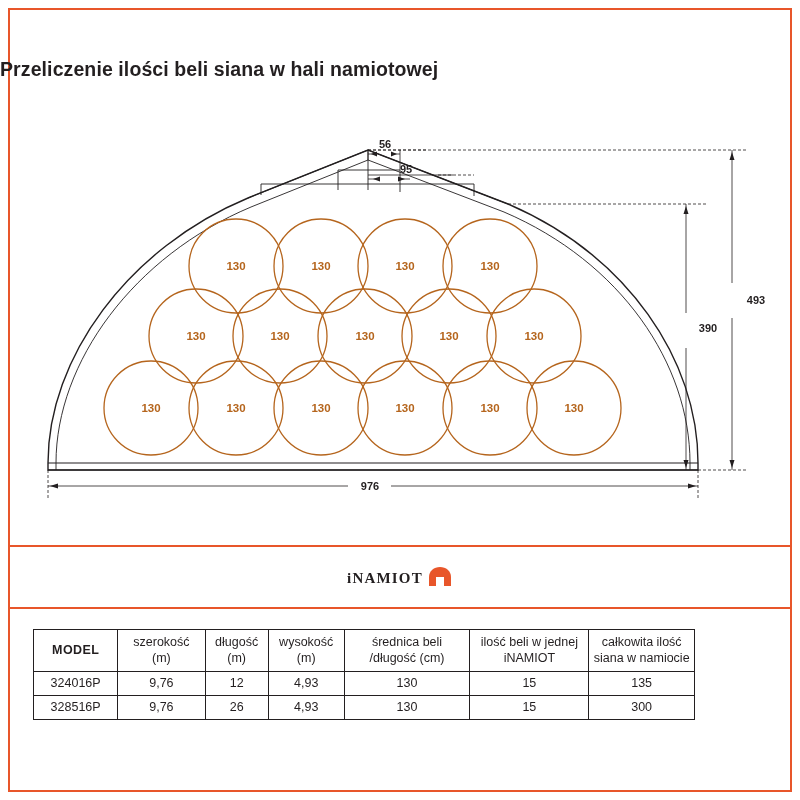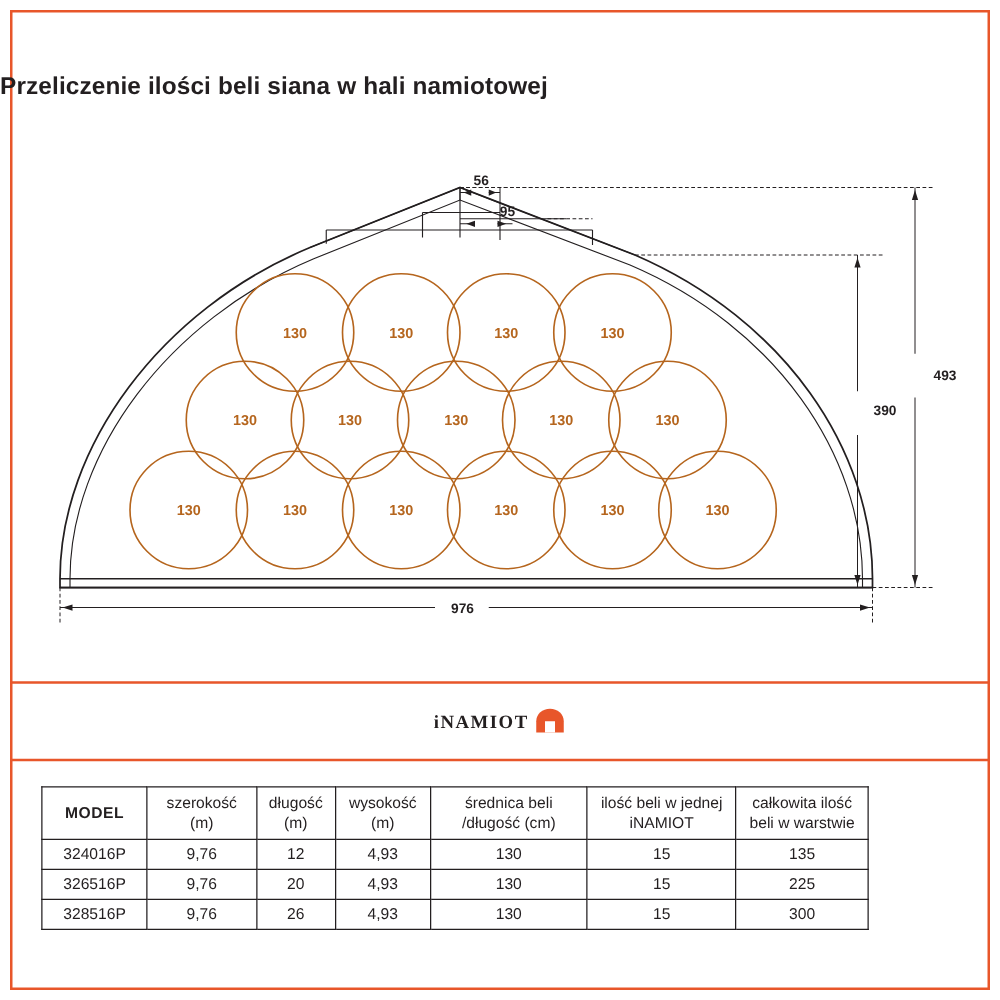--- a/index.html
+++ b/index.html
@@ -285,44 +285,35 @@
       <th class="col-d">
         <span class="th-line">średnica beli</span>
         <span class="th-line">/długość (cm)</span>
       </th>
       <th class="col-layer">
         <span class="th-line">ilość beli w jednej</span>
         <span class="th-line">iNAMIOT</span>
       </th>
       <th class="col-total">
         <span class="th-line">całkowita ilość</span>
-        <span class="th-line">beli w warstwie</span>
+        <span class="th-line">siana w namiocie</span>
       </th>
     </tr>
   </thead>
   <tbody>
     <tr>
       <td class="model-cell">324016P</td>
       <td>9,76</td>
       <td>12</td>
       <td>4,93</td>
       <td>130</td>
       <td>15</td>
       <td>135</td>
     </tr>
     <tr>
-      <td class="model-cell">326516P</td>
-      <td>9,76</td>
-      <td>20</td>
-      <td>4,93</td>
-      <td>130</td>
-      <td>15</td>
-      <td>225</td>
-    </tr>
-    <tr>
       <td class="model-cell">328516P</td>
       <td>9,76</td>
       <td>26</td>
       <td>4,93</td>
       <td>130</td>
       <td>15</td>
       <td>300</td>
     </tr>
   </tbody>
 </table>

